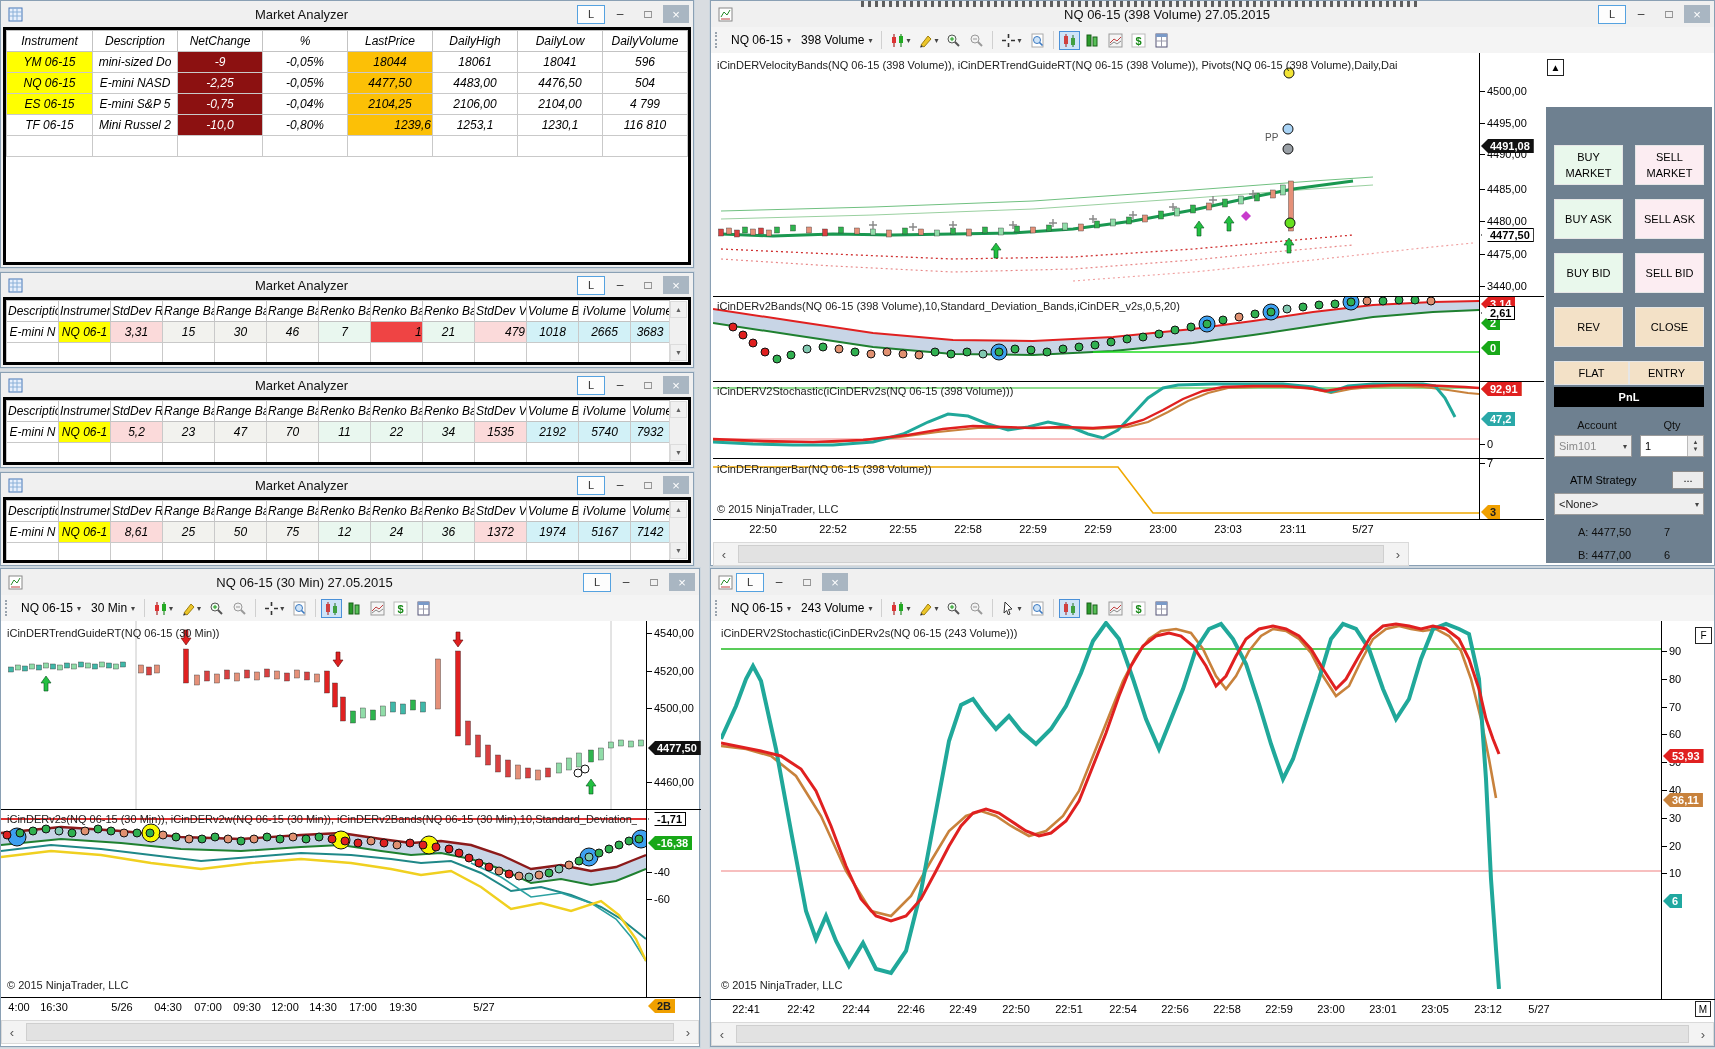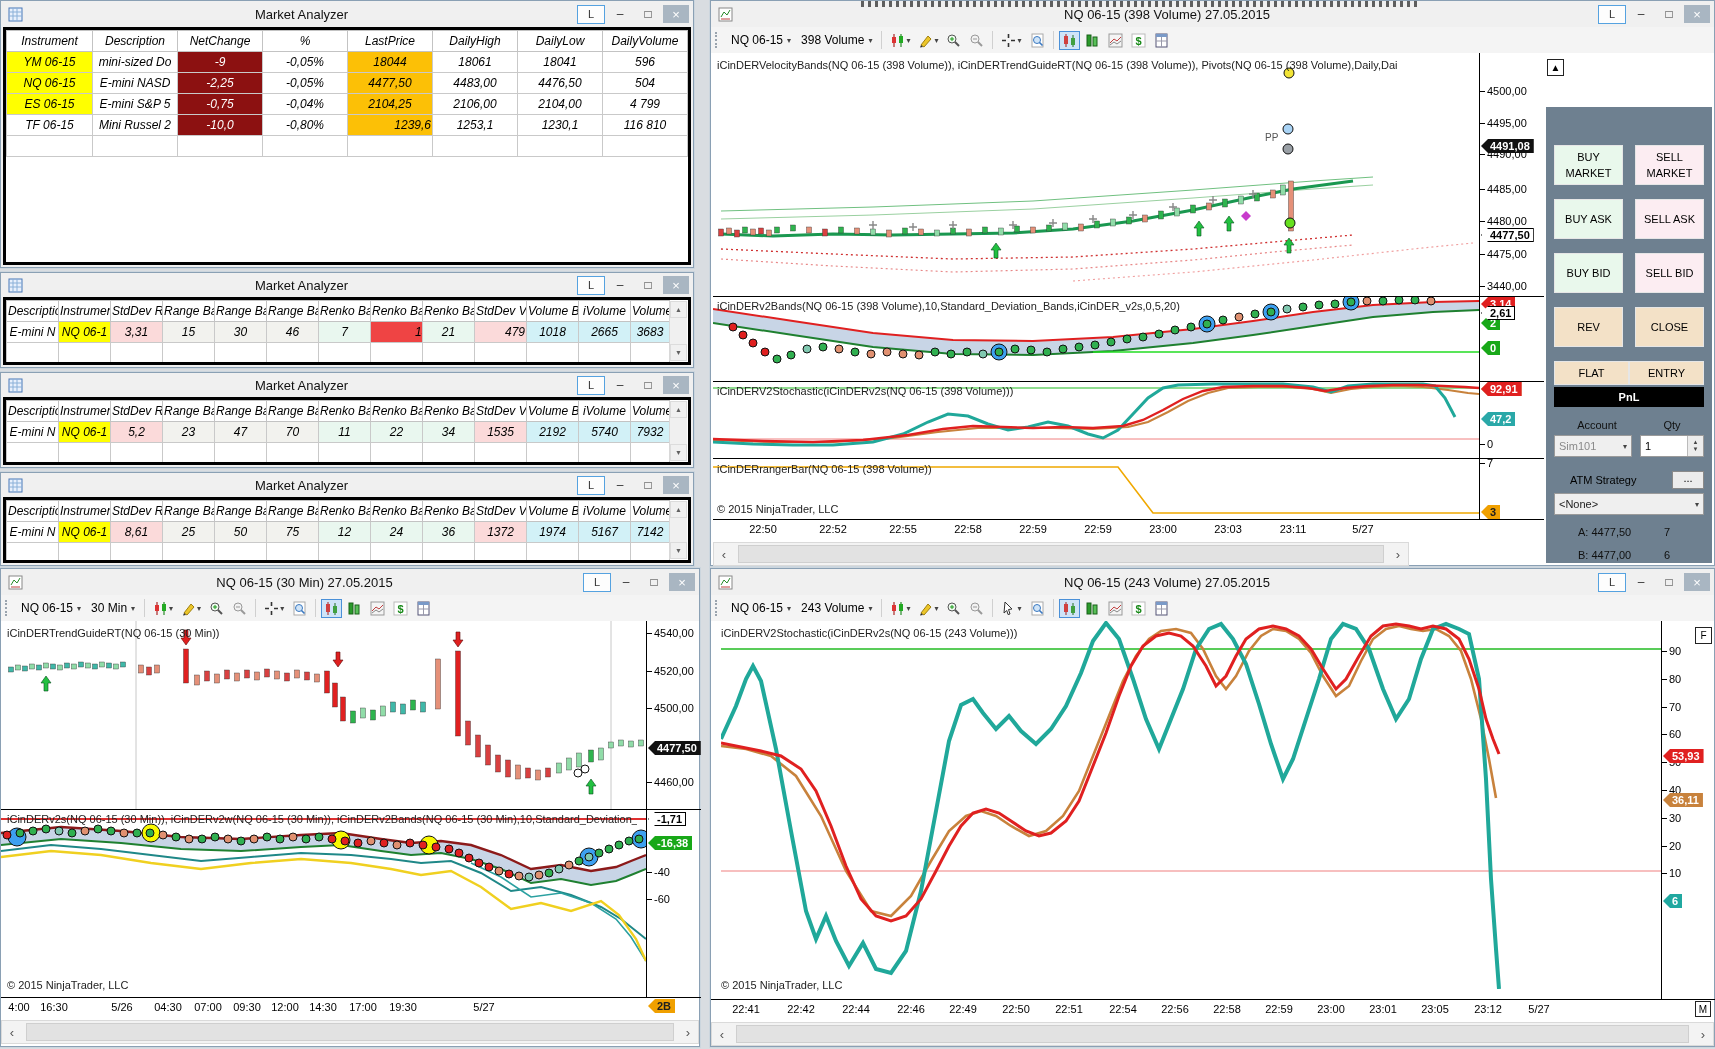--- a/index.html
+++ b/index.html
@@ -1078,21 +1078,20 @@
   </div>
 </div>
 
 <div class="window" style="left:710px;top:568px;width:1005px;height:479px">
   <div class="titlebar">
     <svg class="ticon" viewBox="0 0 15 15">
         <rect x="1" y="1" width="13" height="13" fill="#fff" stroke="#888"></rect>
         <polyline points="3,10 6,5 9,8 12,3" fill="none" stroke="#2a8a2a"></polyline>
         <line x1="3" y1="12" x2="12" y2="12" stroke="#c04040"></line>
       </svg>
-    <span class="title">NQ 06-15 (243 Volume)  27.05.2015</span>
     <span class="wbtns">
       <span class="wbtn lock">L</span>
       <span class="wbtn">–</span>
       <span class="wbtn">□</span>
       <span class="wbtn close">×</span>
     </span>
   </div>
   <div class="toolbar">
     <span class="grip"></span>
     <span class="tb-sel">

